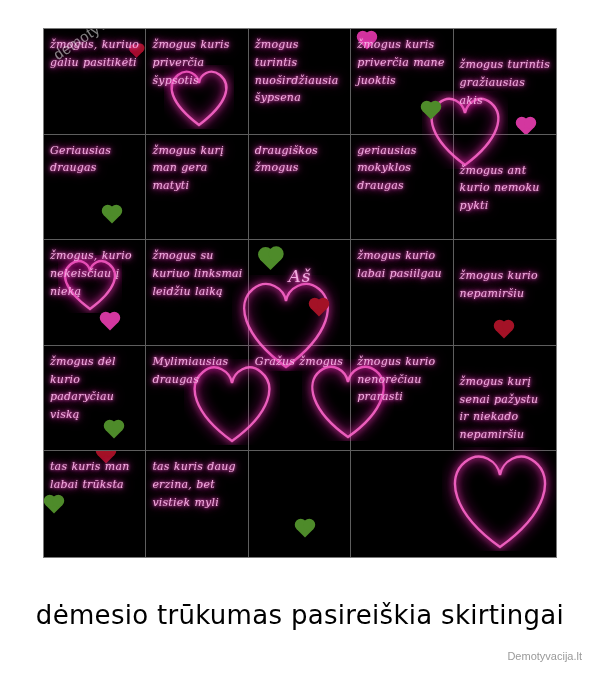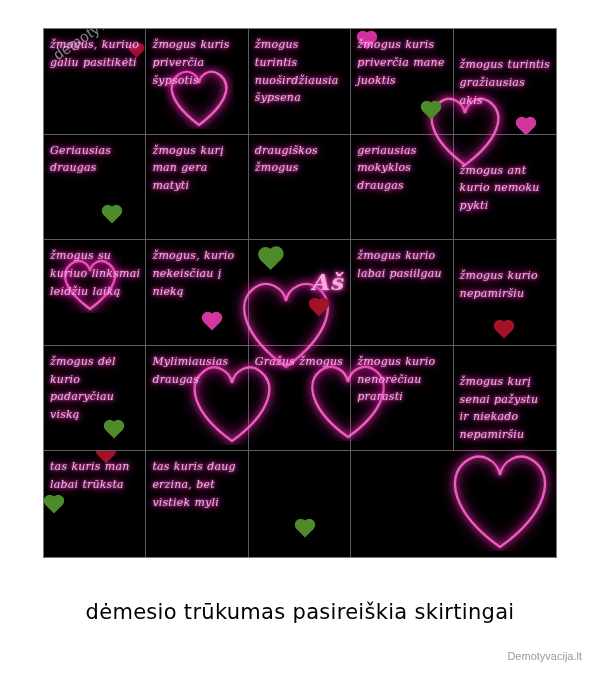--- a/index.html
+++ b/index.html
@@ -66,25 +66,24 @@
     text-shadow:
       0 0 3px #ff63d0,
       0 0 7px #e43fb5,
       0 0 12px #b3168c;
     letter-spacing: 0.2px;
     word-spacing: 0.5px;
     position: relative;
     z-index: 3;
   }
   .cell.center .cell-text {
-    font-size: 23px;
-    text-align: right;
+    font-size: 17px;
+    text-align: center;
     padding-top: 16px;
     letter-spacing: 1px;
-    font-weight: bold;
   }
 
   
   .heart {
     position: absolute;
     z-index: 2;
     transform: rotate(-45deg);
   }
   .heart::before,
   .heart::after {
@@ -136,21 +135,21 @@
   }
 
   
   #caption {
     position: absolute;
     left: 0;
     top: 600px;
     width: 600px;
     text-align: center;
     font-family: "DejaVu Sans", sans-serif;
-    font-size: 21px;
+    font-size: 26px;
     color: #000000;
     letter-spacing: 0.3px;
   }
 
   #site-credit {
     position: absolute;
     right: 18px;
     top: 650px;
     font-family: "Liberation Sans", sans-serif;
     font-size: 11px;
@@ -241,26 +240,26 @@
 
       <div class="cell">
         <div class="cell-text">geriausias mokyklos draugas</div>
       </div>
 
       <div class="cell">
         <div class="cell-text">žmogus ant kurio nemoku pykti</div>
       </div>
 
       <div class="cell">
-        <div class="cell-text">žmogus su kuriuo linksmai leidžiu laiką</div>
-      </div>
-
-      <div class="cell">
         <div class="cell-text">žmogus, kurio nekeisčiau į nieką</div>
         <span class="heart m h-pink" style="left:60px; top:76px;"></span>
+      </div>
+
+      <div class="cell">
+        <div class="cell-text">žmogus su kuriuo linksmai leidžiu laiką</div>
       </div>
 
       <div class="cell center">
         <div class="cell-text">Aš</div>
         <span class="heart l h-green" style="left:14px; top:12px;"></span>
         <span class="heart m h-red" style="left:64px; top:62px;"></span>
       </div>
 
       <div class="cell">
         <div class="cell-text">žmogus kurio labai pasiilgau</div>

